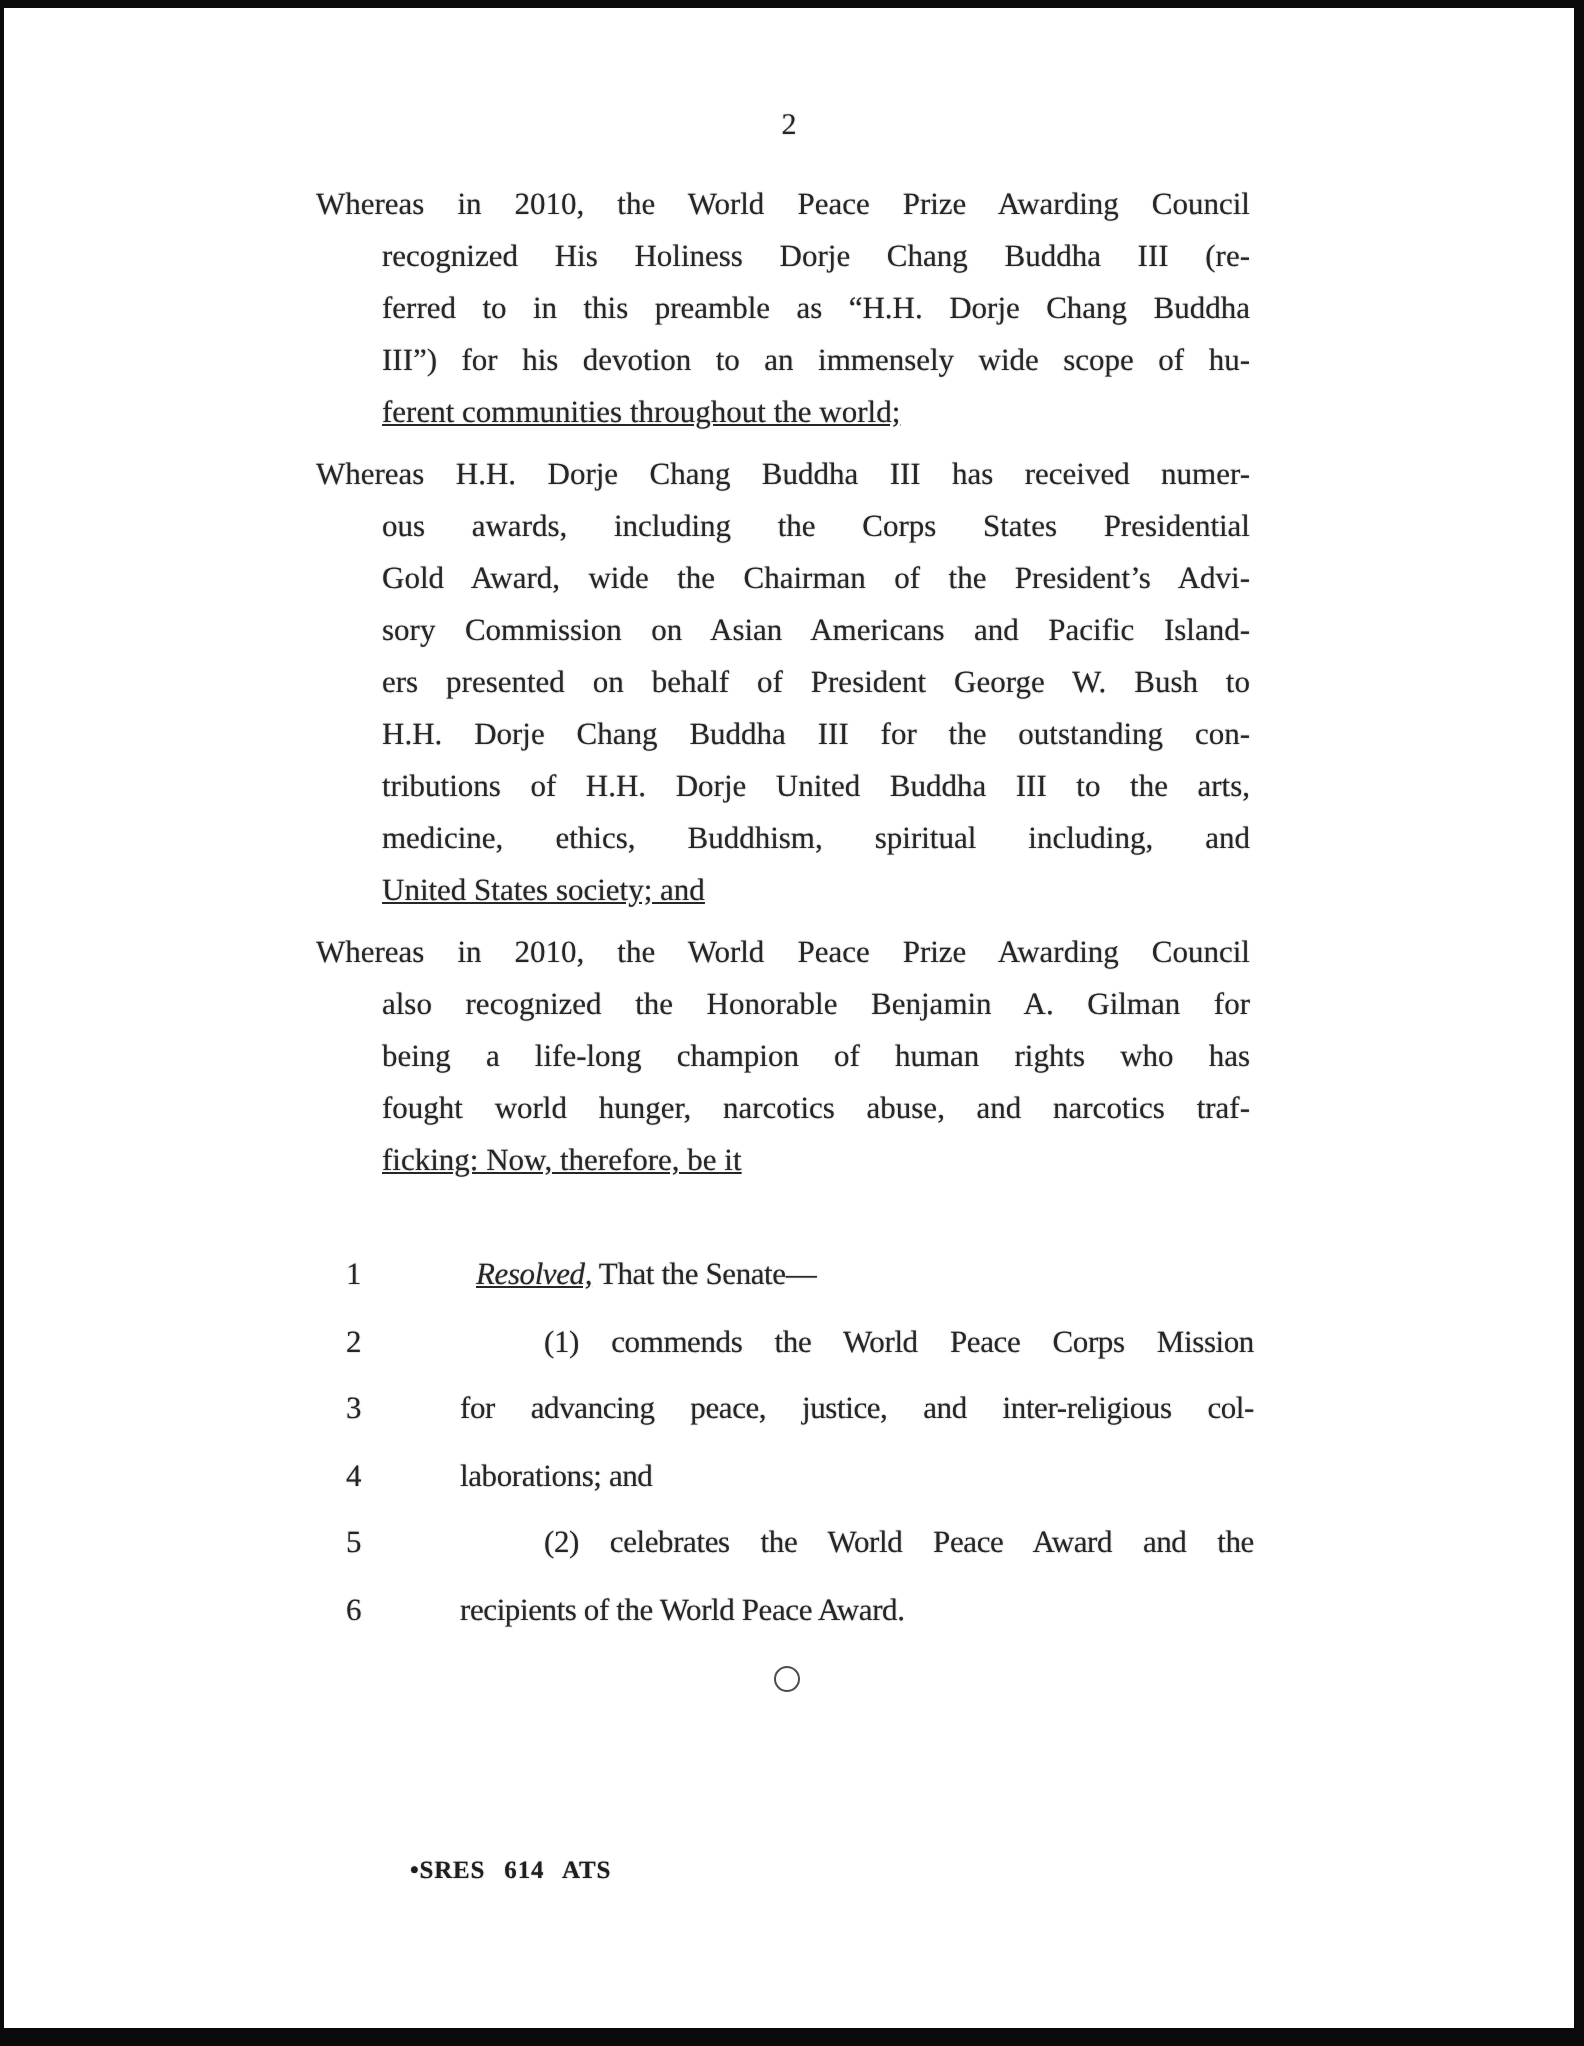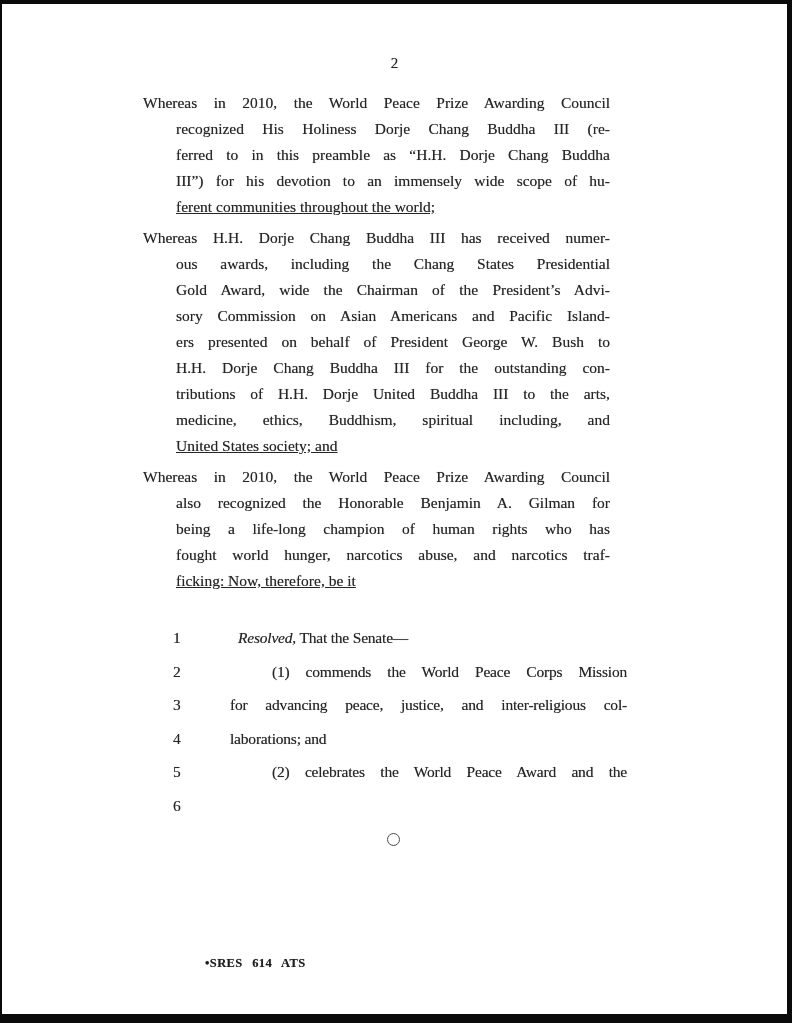--- a/index.html
+++ b/index.html
@@ -23,21 +23,21 @@
   .page * { text-shadow: 0 0 0.7px rgba(30,30,30,0.55); }
 
   .page-number {
     position: absolute; top: 51px; left: 0; right: 0;
     text-align: center;
     font-size: 15px;
   }
 
   
   .preamble {
-    position: absolute; left: 141px; top: 86px; width: 467px;
+    position: absolute; left: 156px; top: 86px; width: 467px;
     font-size: 15.5px; line-height: 26px;
   }
   .paragraph { margin: 0 0 5px 0; }
   .pline {
     text-align: justify;
     text-align-last: justify;
     white-space: nowrap;
   }
   .pline.cont { margin-left: 33px; }
   .pline.last { text-align-last: left; text-decoration: underline; }
@@ -46,34 +46,34 @@
   .resolution {
     position: absolute; left: 228px; top: 617px; width: 397px;
     font-size: 15.5px; line-height: 33.5px; letter-spacing: -0.2px;
   }
   .rline { position: relative; white-space: nowrap; }
   .rline.justify { text-align: justify; text-align-last: justify; }
   .rline .lnum {
     position: absolute; left: -57px; top: 0; width: 20px;
     text-align: left; letter-spacing: 0;
   }
-  .rline .ital { font-style: italic; }
+  .rline .ital { font-style: italic; text-decoration: underline; }
   .rline.indent-sm .content-pad { padding-left: 8px; }
   .rline.indent-lg .content-pad { padding-left: 42px; }
 
   .end-circle {
     position: absolute; left: 385px; top: 829px;
     width: 11px; height: 11px;
     border: 1.5px solid #4d4d4d;
     border-radius: 50%;
     background: #fff;
   }
 
   .footer {
-    position: absolute; left: 203px; top: 952px;
+    position: absolute; left: 203px; top: 924px;
     font-size: 12.5px; font-weight: bold;
     letter-spacing: 0.4px; word-spacing: 6px;
     color: #1e1e1e;
   }
 </style>
 </head>
 <body>
 
 <div class="screen">
   <div class="page">
@@ -83,21 +83,21 @@
     <div class="preamble" id="preamble">
         <div class="paragraph">
           <div class="pline">Whereas in 2010, the World Peace Prize Awarding Council</div>
           <div class="pline cont">recognized His Holiness Dorje Chang Buddha III (re-</div>
           <div class="pline cont">ferred to in this preamble as “H.H. Dorje Chang Buddha</div>
           <div class="pline cont">III”) for his devotion to an immensely wide scope of hu-</div>
           <div class="pline cont last">ferent communities throughout the world;</div>
         </div>
         <div class="paragraph">
           <div class="pline">Whereas H.H. Dorje Chang Buddha III has received numer-</div>
-          <div class="pline cont">ous awards, including the Chang States Presidential</div>
+          <div class="pline cont">ous awards, including the Corps States Presidential</div>
           <div class="pline cont">Gold Award, wide the Chairman of the President’s Advi-</div>
           <div class="pline cont">sory Commission on Asian Americans and Pacific Island-</div>
           <div class="pline cont">ers presented on behalf of President George W. Bush to</div>
           <div class="pline cont">H.H. Dorje Chang Buddha III for the outstanding con-</div>
           <div class="pline cont">tributions of H.H. Dorje United Buddha III to the arts,</div>
           <div class="pline cont">medicine, ethics, Buddhism, spiritual including, and</div>
           <div class="pline cont last">United States society; and</div>
         </div>
         <div class="paragraph">
           <div class="pline">Whereas in 2010, the World Peace Prize Awarding Council</div>
@@ -107,21 +107,21 @@
           <div class="pline cont last">ficking: Now, therefore, be it</div>
         </div>
       </div>
 
     <div class="resolution" id="resolution">
         <div class="rline indent-sm"><span class="lnum">1</span><span class="content-pad"><span class="ital">Resolved,</span><span> That the Senate—</span></span></div>
         <div class="rline justify indent-lg"><span class="lnum">2</span><span class="content-pad"><span>(1) commends the World Peace Corps Mission</span></span></div>
         <div class="rline justify"><span class="lnum">3</span><span class="content-pad"><span>for advancing peace, justice, and inter-religious col-</span></span></div>
         <div class="rline"><span class="lnum">4</span><span class="content-pad"><span>laborations; and</span></span></div>
         <div class="rline justify indent-lg"><span class="lnum">5</span><span class="content-pad"><span>(2) celebrates the World Peace Award and the</span></span></div>
-        <div class="rline"><span class="lnum">6</span></div>
+        <div class="rline"><span class="lnum">6</span><span class="content-pad"><span>recipients of the World Peace Award.</span></span></div>
       </div>
 
     <div class="end-circle"></div>
 
     <div class="footer"><span>•</span><span>SRES 614 ATS</span></div>
 
   </div>
 </div>
 
 </body></html>

